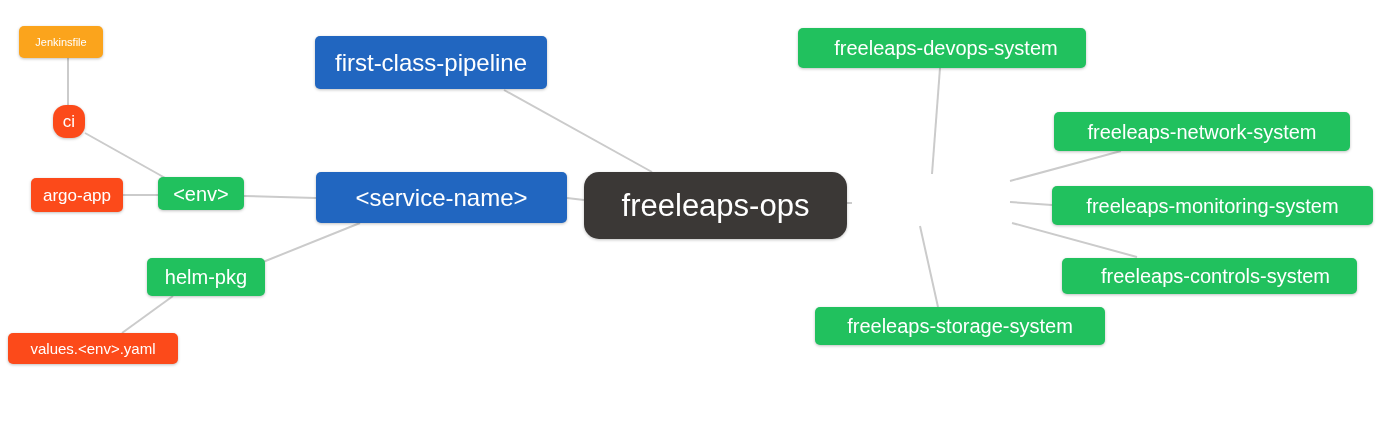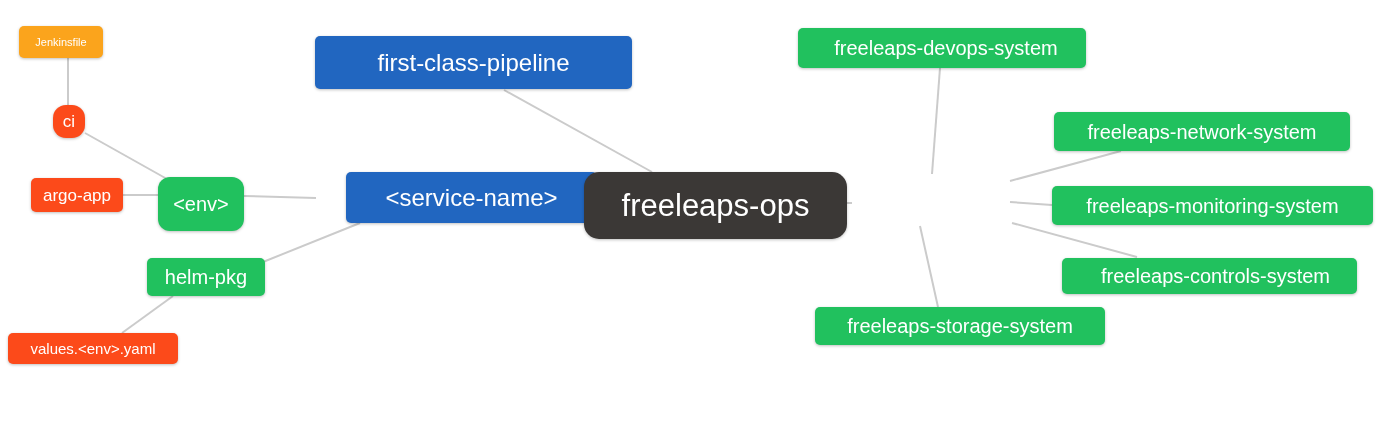--- a/index.html
+++ b/index.html
@@ -53,24 +53,24 @@
       <line x1="932" y1="174" x2="940" y2="68" stroke="#cbcbcb" stroke-width="2"></line>
       <line x1="1010" y1="181" x2="1121" y2="151" stroke="#cbcbcb" stroke-width="2"></line>
       <line x1="1010" y1="202" x2="1052" y2="205" stroke="#cbcbcb" stroke-width="2"></line>
       <line x1="1012" y1="223" x2="1137" y2="257" stroke="#cbcbcb" stroke-width="2"></line>
       <line x1="920" y1="226" x2="938" y2="307" stroke="#cbcbcb" stroke-width="2"></line>
     </svg>
 
 <div class="node" style="left: 19px; top: 26px; width: 84px; height: 32px; font-size: 11px; background: rgb(251, 164, 28);">Jenkinsfile</div>
     <div class="node" style="left: 53px; top: 105px; width: 32px; height: 33px; font-size: 17px; background: rgb(252, 74, 26); border-radius: 13px;">ci</div>
     <div class="node" style="left: 31px; top: 178px; width: 92px; height: 34px; font-size: 17px; background: rgb(252, 74, 26);">argo-app</div>
-    <div class="node" style="left: 158px; top: 177px; width: 86px; height: 54px; font-size: 20px; background: rgb(33, 193, 94); border-radius: 12px;">&lt;env&gt;</div>
+    <div class="node" style="left: 158px; top: 177px; width: 86px; height: 33px; font-size: 20px; background: rgb(33, 193, 94);">&lt;env&gt;</div>
     <div class="node" style="left: 147px; top: 258px; width: 118px; height: 38px; font-size: 20px; background: rgb(33, 193, 94);">helm-pkg</div>
     <div class="node" style="left: 8px; top: 333px; width: 170px; height: 31px; font-size: 15px; background: rgb(252, 74, 26);">values.&lt;env&gt;.yaml</div>
-    <div class="node" style="left: 315px; top: 36px; width: 317px; height: 53px; font-size: 24px; background: rgb(33, 102, 192);">first-class-pipeline</div>
-    <div class="node" style="left: 316px; top: 172px; width: 251px; height: 51px; font-size: 24px; background: rgb(33, 102, 192); margin-left: 30px;">&lt;service-name&gt;</div>
+    <div class="node" style="left: 315px; top: 36px; width: 232px; height: 53px; font-size: 24px; background: rgb(33, 102, 192);">first-class-pipeline</div>
+    <div class="node" style="left: 316px; top: 172px; width: 251px; height: 51px; font-size: 24px; background: rgb(33, 102, 192);">&lt;service-name&gt;</div>
     <div class="node" style="left: 584px; top: 172px; width: 263px; height: 67px; font-size: 31px; background: rgb(59, 56, 54); border-radius: 15px;">freeleaps-ops</div>
     <div class="node" style="left: 798px; top: 28px; width: 288px; height: 40px; font-size: 20px; background: rgb(33, 193, 94); padding-left: 8px;">freeleaps-devops-system</div>
     <div class="node" style="left: 1054px; top: 112px; width: 296px; height: 39px; font-size: 20px; background: rgb(33, 193, 94);">freeleaps-network-system</div>
     <div class="node" style="left: 1052px; top: 186px; width: 321px; height: 39px; font-size: 20px; background: rgb(33, 193, 94);">freeleaps-monitoring-system</div>
     <div class="node" style="left: 1062px; top: 258px; width: 295px; height: 36px; font-size: 20px; background: rgb(33, 193, 94); padding-left: 12px;">freeleaps-controls-system</div>
     <div class="node" style="left: 815px; top: 307px; width: 290px; height: 38px; font-size: 20px; background: rgb(33, 193, 94); text-align: center;">freeleaps-storage-system</div>
   </div>
 
 </body></html>

